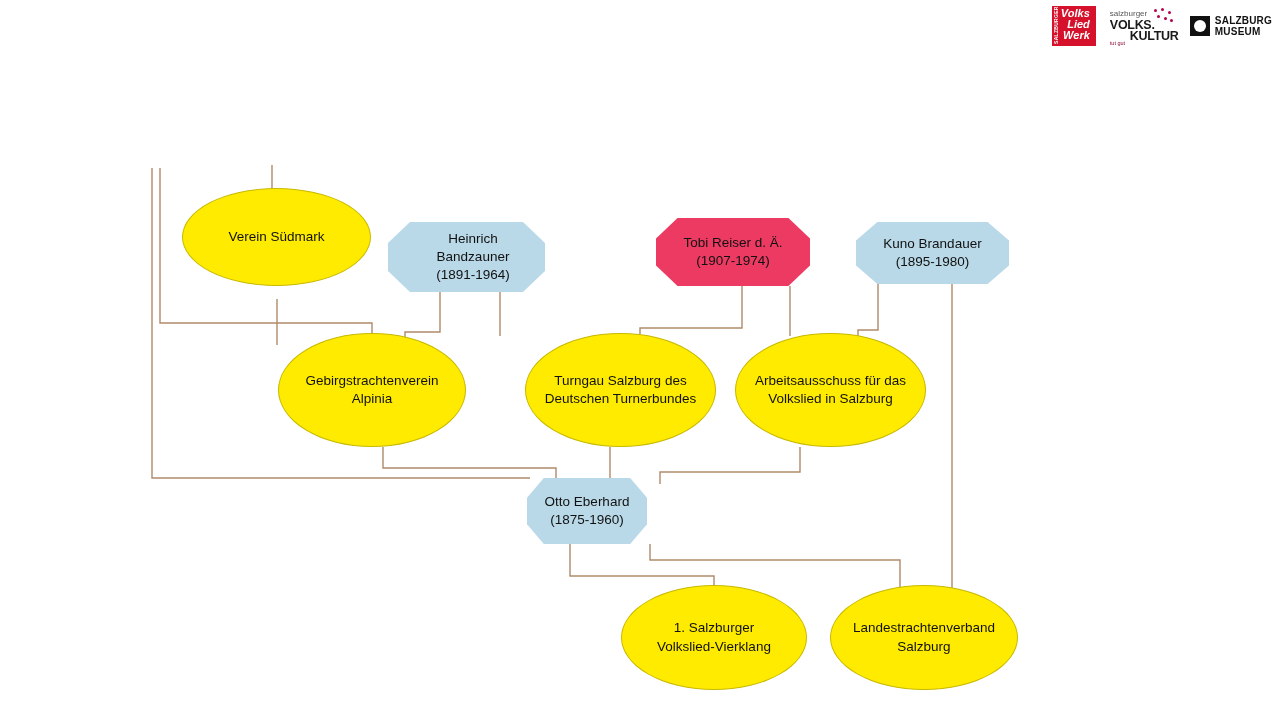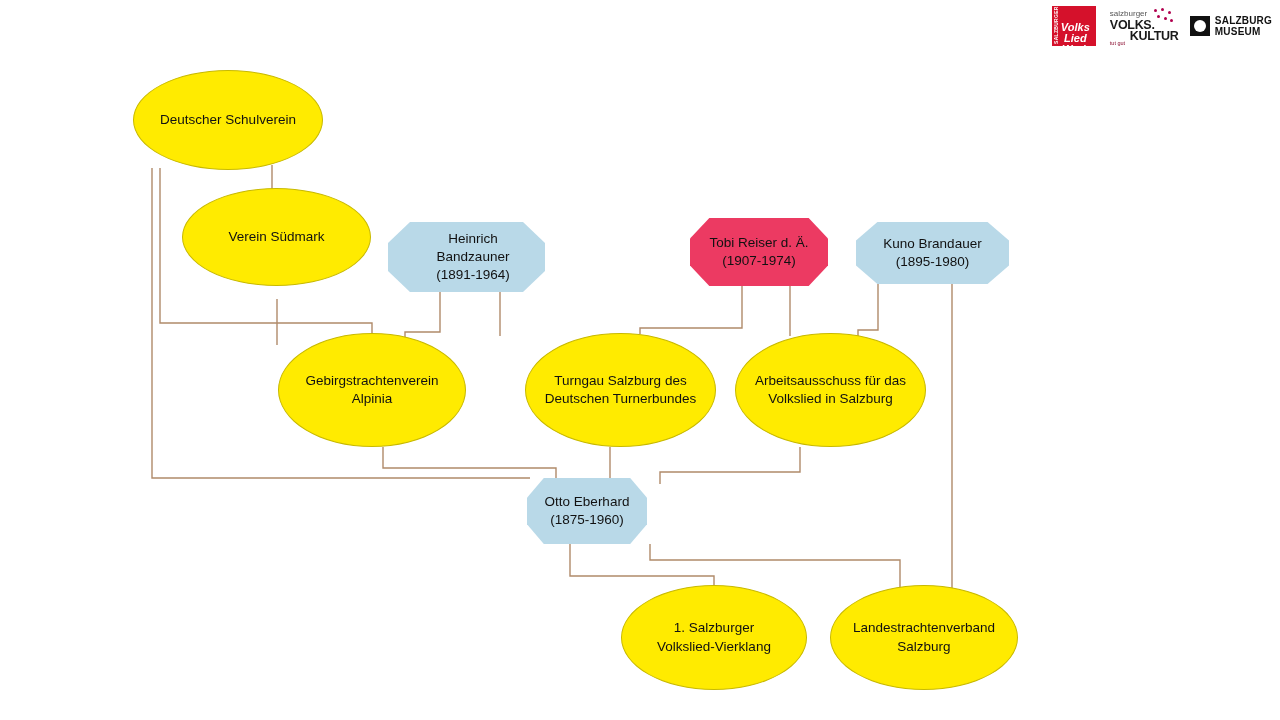--- a/index.html
+++ b/index.html
@@ -57,26 +57,26 @@
     left: 1px; top: 2px;
     font-size: 5px;
     writing-mode: vertical-rl;
     transform: rotate(180deg);
     letter-spacing: 0.3px;
     font-weight: bold;
     height: 36px;
   }
   .logo-vlw .stack {
     position: absolute;
-    left: 9px; top: 16px;
+    left: 9px; top: 2px;
     line-height: 11px;
     font-size: 11px;
     font-weight: bold;
     font-style: italic;
-    text-align: center;
+    text-align: right;
   }
   .logo-svk {
     position: relative;
     width: 66px;
     height: 40px;
     color: #1a1a1a;
     font-family: "Liberation Sans", sans-serif;
   }
   .logo-svk .l1 { position:absolute; left:0; top:3px; font-size:8px; color:#555; }
   .logo-svk .l2 { position:absolute; left:0; top:12px; font-size:12.5px; font-weight:bold; letter-spacing:-0.3px; }
@@ -210,34 +210,31 @@
       <path d="M 610 447 L 610 481"></path>
 
       <path d="M 800 447 L 800 472 L 660 472 L 660 484"></path>
 
       <path d="M 570 544 L 570 576 L 714 576 L 714 588"></path>
 
       <path d="M 650 544 L 650 560 L 900 560 L 900 590"></path>
     </g>
   </svg>
 
-  <div class="node ellipse" style="left:133px; top:70px; width:190px; height:100px;">
-    <span>Deutscher Schulverein</span>
-  </div>
 
   <div class="node ellipse" style="left:182px; top:188px; width:189px; height:98px;">
     <span>Verein Südmark</span>
   </div>
 
   <div class="node oct blue" style="left:388px; top:222px; width:157px; height:70px;padding-left:13px;">
     <span>Heinrich Bandzauner
 (1891-1964)</span>
   </div>
 
-  <div class="node oct pink" style="left:690px; top:218px; width:138px; height:68px;">
+  <div class="node oct pink" style="left:656px; top:218px; width:154px; height:68px;">
     <span>Tobi Reiser d. Ä.
 (1907-1974)</span>
   </div>
 
   <div class="node oct blue" style="left:856px; top:222px; width:153px; height:62px;">
     <span>Kuno Brandauer
 (1895-1980)</span>
   </div>
 
   <div class="node ellipse" style="left:525px; top:333px; width:191px; height:114px;">

